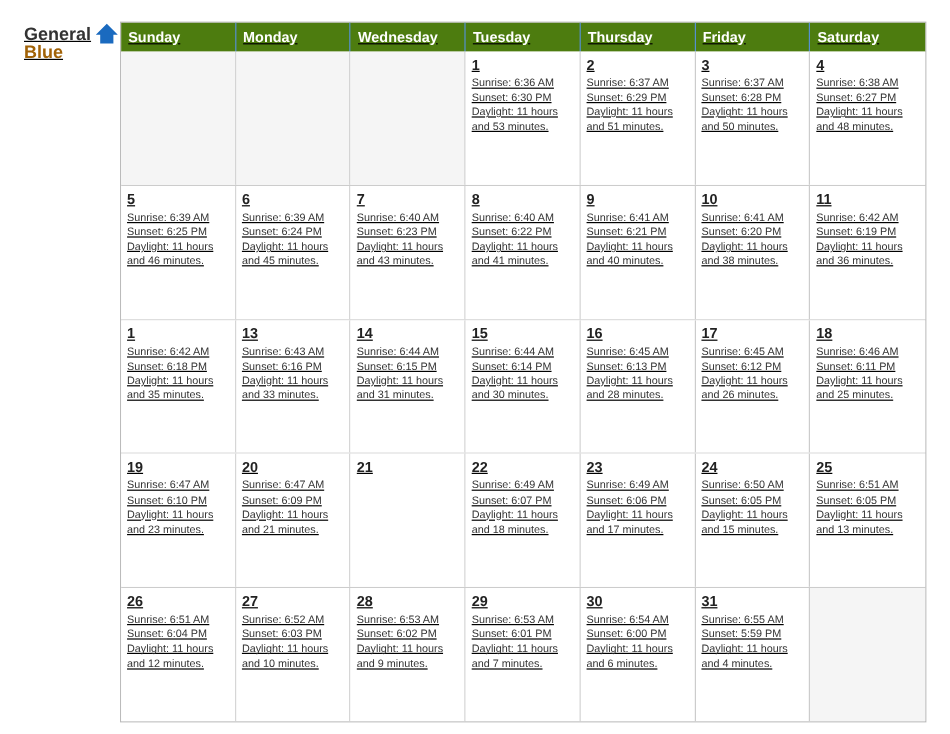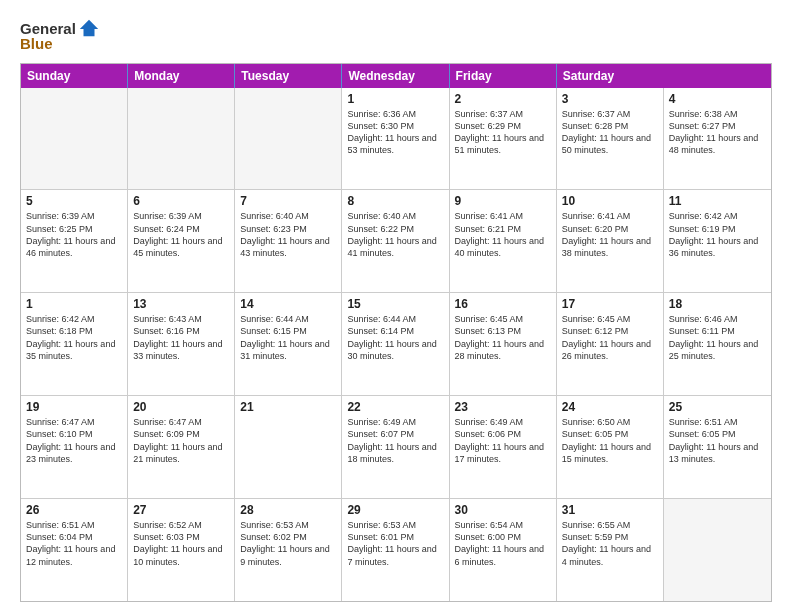--- a/index.html
+++ b/index.html
@@ -8,21 +8,22 @@
       background: #fff;
       width: 792px;
       height: 612px;
       overflow: hidden;
     }
     .page {
       width: 792px;
       height: 612px;
       padding: 18px 20px 10px 20px;
       display: flex;
-      flex-direction: column;
+      flex-direction: row;
+      text-decoration: underline;
     }
     .header {
       display: flex;
       justify-content: space-between;
       align-items: flex-start;
       margin-bottom: 10px;
     }
     .logo {
       display: flex;
       align-items: center;
@@ -49,21 +50,21 @@
       color: #222;
       line-height: 1.1;
     }
     .location {
       font-size: 15px;
       color: #444;
     }
     .cal-header-row {
       display: grid;
       grid-template-columns: repeat(7, 1fr);
-      background: #a21caf;
+      background: #4d7c0f;
     }
     .cal-header-cell {
       color: #fff;
       font-size: 12px;
       font-weight: bold;
       padding: 5px 6px;
       border-right: 1px solid #5590d0;
     }
     .cal-header-cell:last-child { border-right: none; }
     .cal-body {
@@ -127,22 +128,23 @@
     <div class="title-block">
       <div class="month-title"></div>
       <div class="location"></div>
     </div>
   </div>
 
   <div class="outer-border">
     <div class="cal-header-row">
     <div class="cal-header-cell">Sunday</div>
         <div class="cal-header-cell">Monday</div>
+        <div class="cal-header-cell">Wednesday</div>
         <div class="cal-header-cell">Tuesday</div>
-        <div class="cal-header-cell">Wednesday</div>
+        <div class="cal-header-cell">Thursday</div>
         <div class="cal-header-cell">Friday</div>
         <div class="cal-header-cell">Saturday</div>
       </div>
     <div class="cal-body">
     <div class="cal-row">
           <div class="cal-cell empty"></div>
           <div class="cal-cell empty"></div>
           <div class="cal-cell empty"></div>
           <div class="cal-cell">
             <span class="day-num">1</span>

